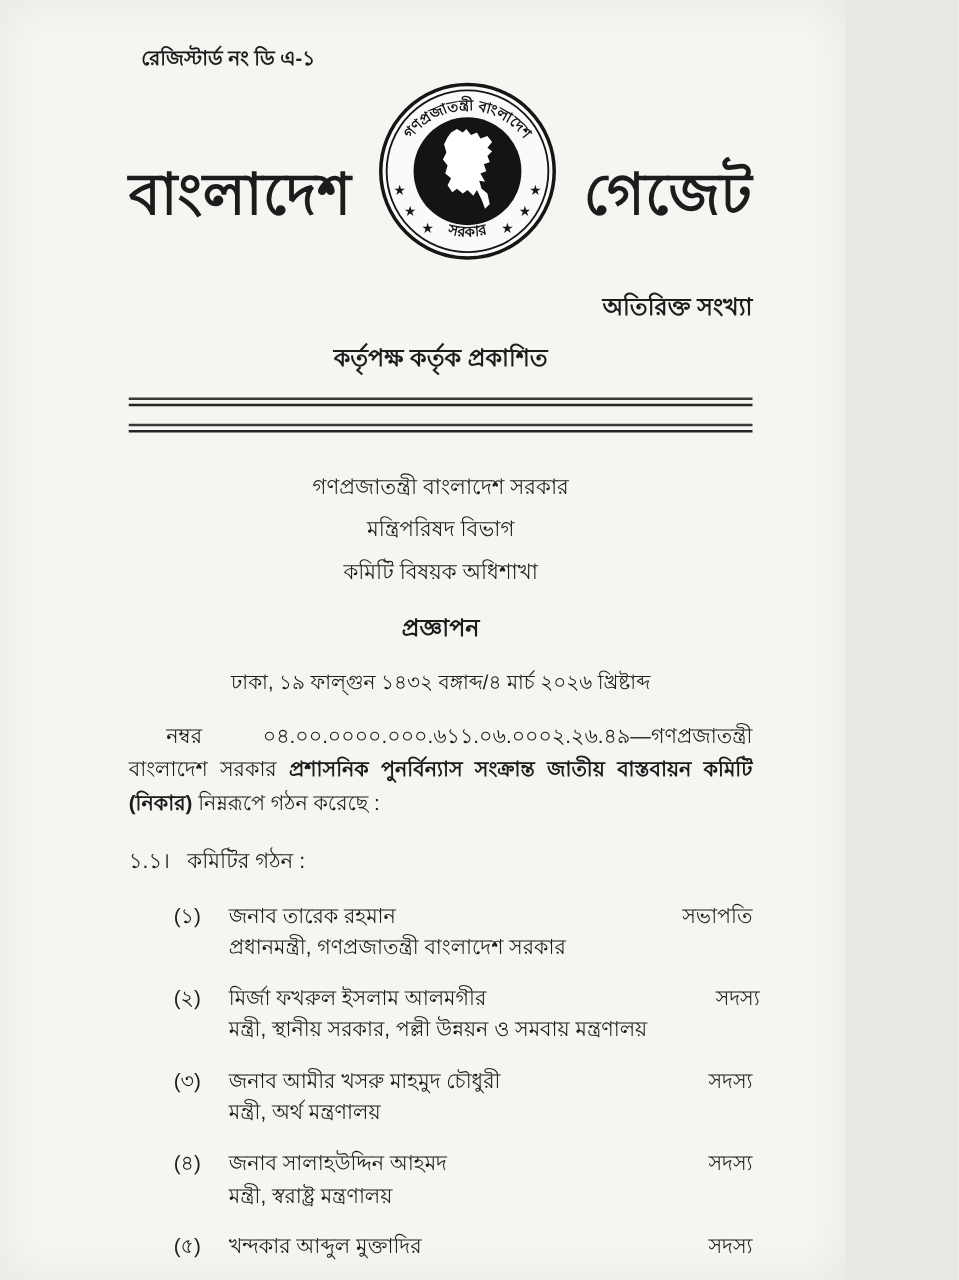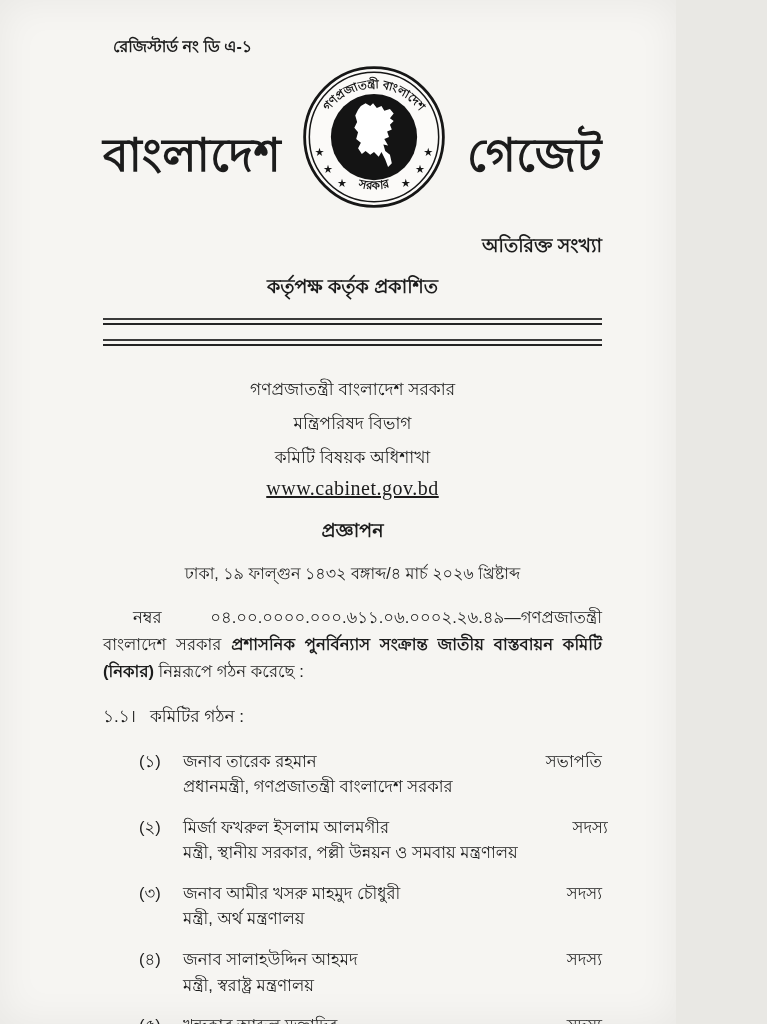--- a/index.html
+++ b/index.html
@@ -116,23 +116,20 @@
 
   <div class="center issue-type">অতিরিক্ত সংখ্যা</div>
   <div class="center published-by">কর্তৃপক্ষ কর্তৃক প্রকাশিত</div>
 
   <div class="double-rule"></div>
   <div class="double-rule"></div>
 
   <div class="center org-line first">গণপ্রজাতন্ত্রী বাংলাদেশ সরকার</div>
   <div class="center org-line">মন্ত্রিপরিষদ বিভাগ</div>
   <div class="center org-line">কমিটি বিষয়ক অধিশাখা</div>
-  <div class="center website">
-    <a href="#">www.cabinet.gov.bd</a>
-  </div>
 
   <div class="center noti-heading">প্রজ্ঞাপন</div>
   <div class="center dateline">ঢাকা, ১৯ ফাল্গুন ১৪৩২ বঙ্গাব্দ/৪ মার্চ ২০২৬ খ্রিষ্টাব্দ</div>
 
   <p class="body-para"><span>নম্বর ০৪.০০.০০০০.০০০.৬১১.০৬.০০০২.২৬.৪৯—গণপ্রজাতন্ত্রী বাংলাদেশ সরকার </span><strong>প্রশাসনিক পুনর্বিন্যাস সংক্রান্ত জাতীয় বাস্তবায়ন কমিটি (নিকার)</strong><span> নিম্নরূপে গঠন করেছে :</span></p>
 
   <div class="section-head">
     <span>১.১।</span><span class="sec-label">কমিটির গঠন :</span>
   </div>
 

